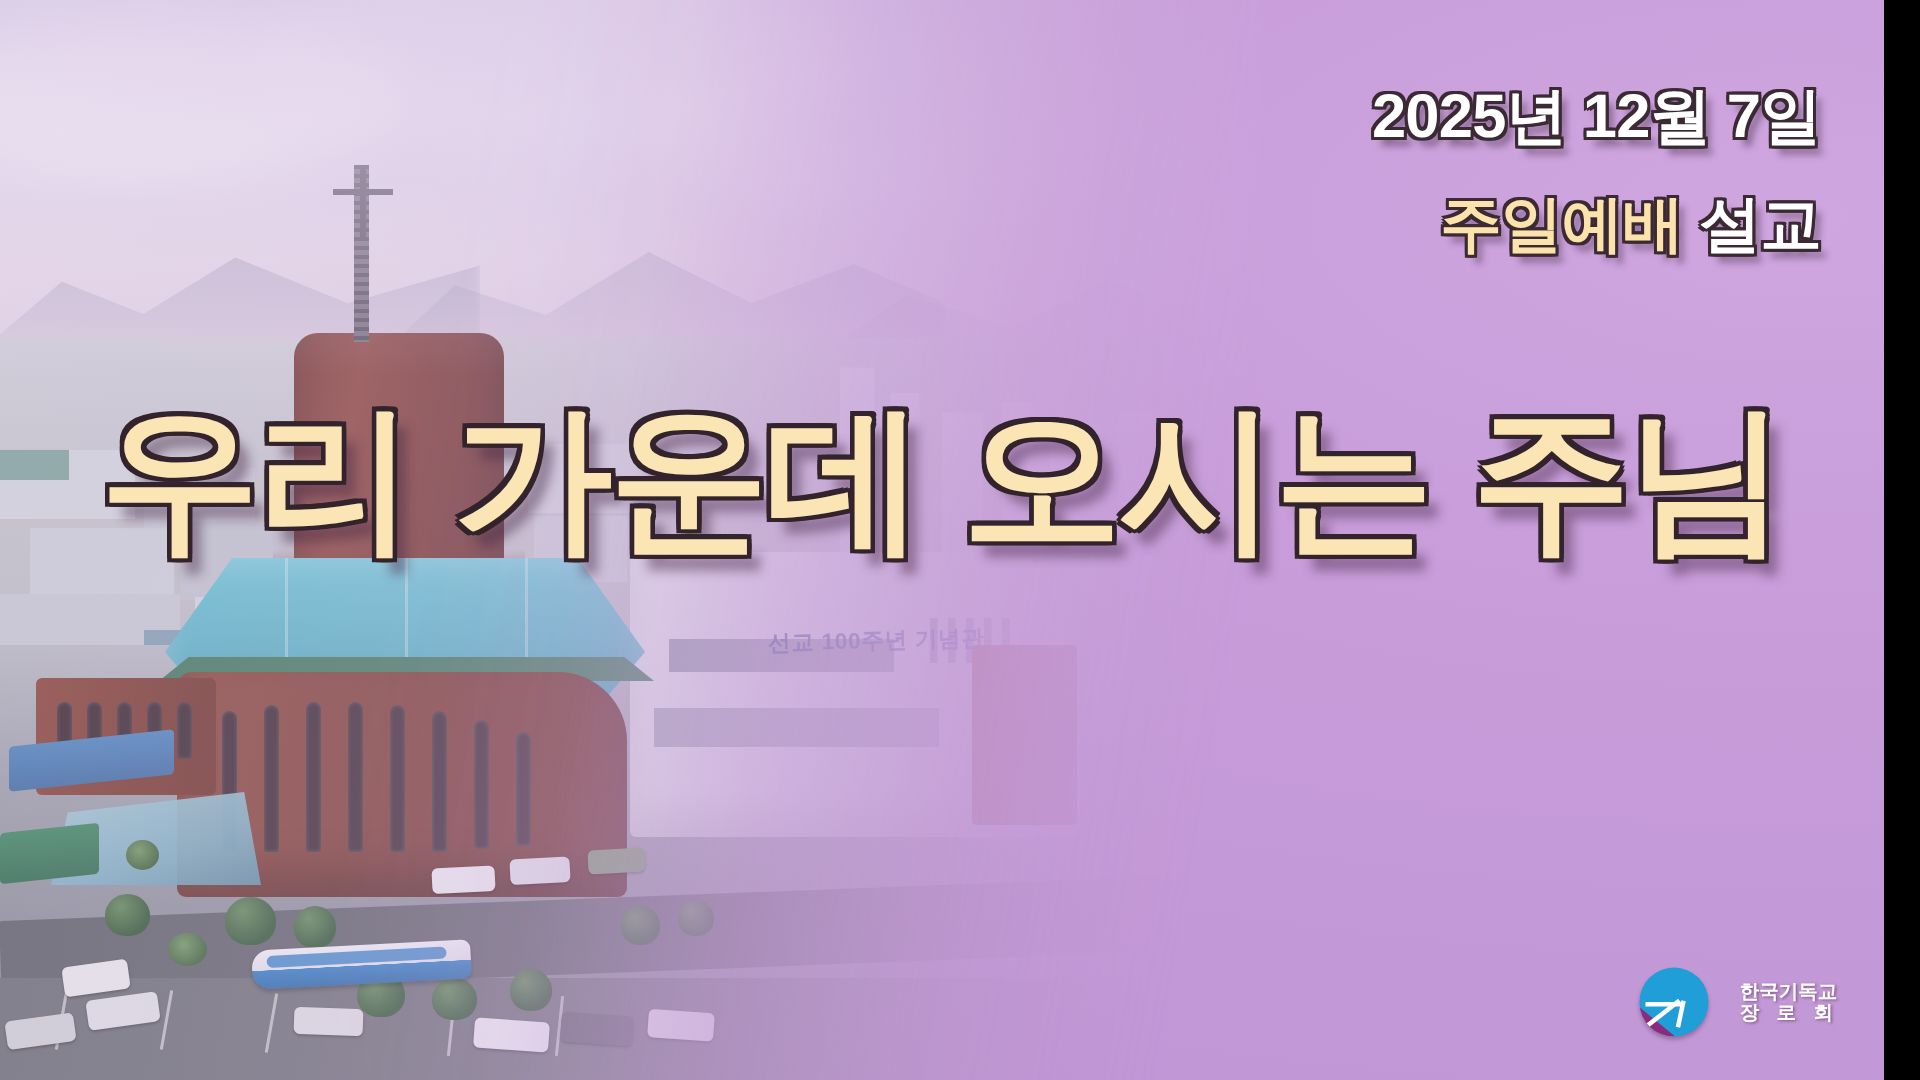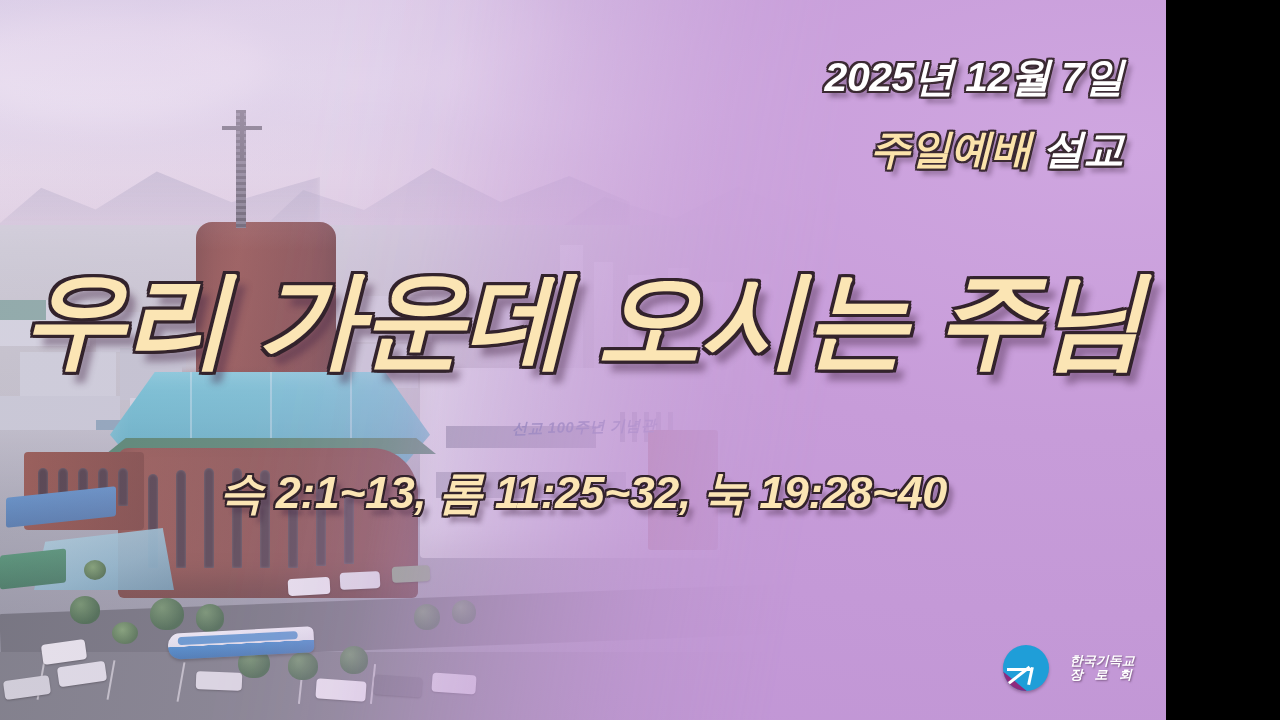--- a/index.html
+++ b/index.html
@@ -4,24 +4,23 @@
 <style>
   * { margin:0; padding:0; box-sizing:border-box; }
   html, body {
     width:1280px; height:720px; overflow:hidden;
     background:#000;
     font-family:"Liberation Sans","DejaVu Sans",sans-serif;
   }
 
   #stage {
     position:relative;
-    width:1166px; height:720px;
+    width:1256px; height:720px;
     overflow:hidden;
     background:#c49bd8;
-    font-style:italic;
   }
 
   
   .bg-lavender {
     position:absolute; inset:0;
     background:
       radial-gradient(120% 90% at 96% 20%, #cfa6e0 0%, #c79cd9 45%, #c196d5 100%),
       linear-gradient(100deg, #d9c2e4 0%, #cda9dd 35%, #c79cd9 65%, #c398d6 100%);
   }
 
@@ -439,21 +438,20 @@
   </div>
 
   <div class="txt date-line">2025년 12월 7일</div>
 
   <div class="txt service-line">
     <span class="hi">주일예배</span><span class="wh"> 설교</span>
   </div>
 
   <div class="txt main-title">우리 가운데 오시는 주님</div>
 
-  <div class="txt scripture">슥 2:1~13, 롬 11:25~32, 눅 19:28~40</div>
 
 
   <div class="logo-wrap">
     <div class="logo-mark">
       <div class="seg"></div>
       <div class="stripe1"></div>
       <div class="stripe2"></div>
       <div class="stripe3"></div>
     </div>
     <div class="logo-denom">

